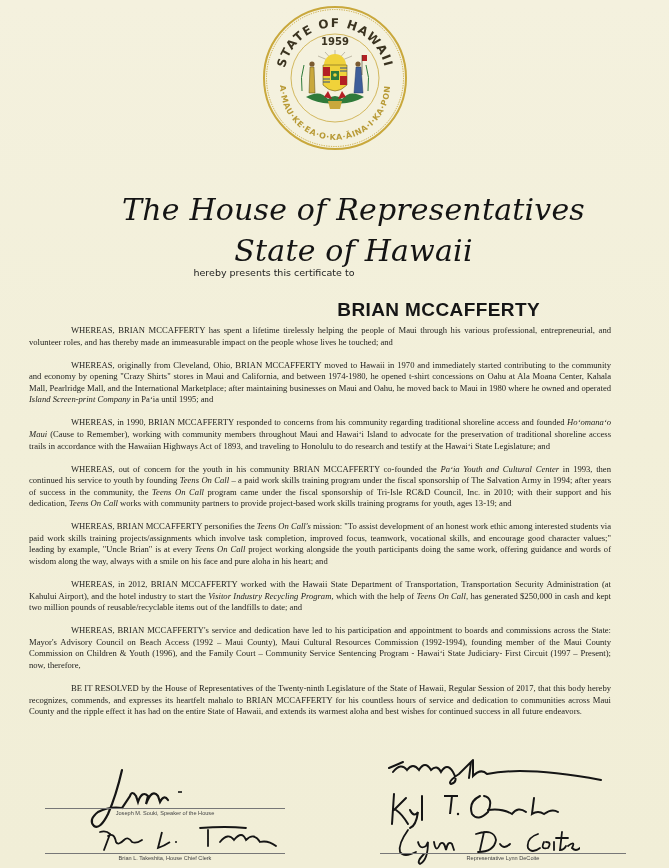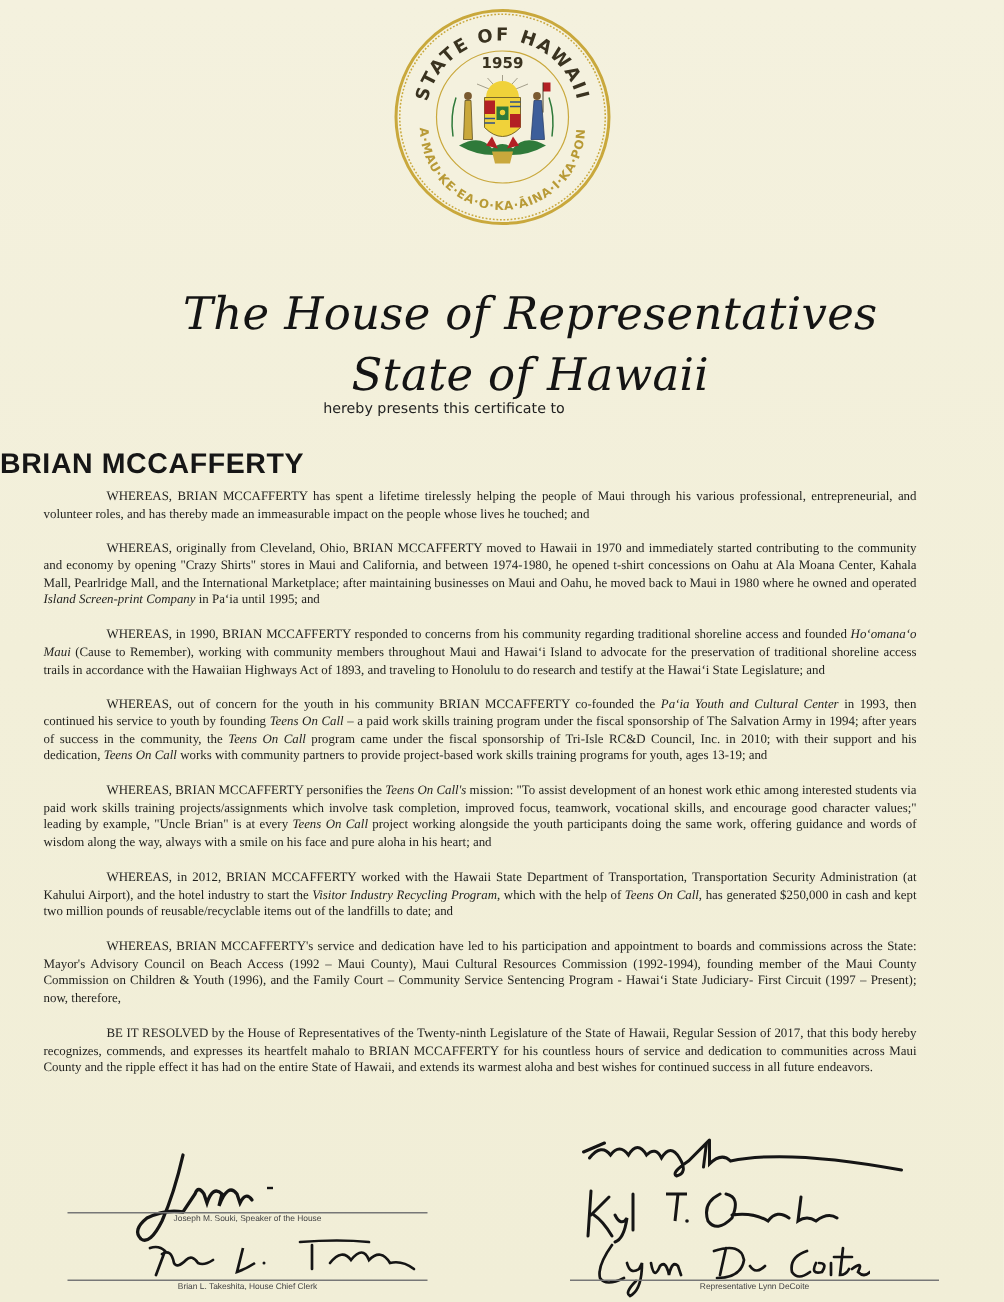--- a/index.html
+++ b/index.html
@@ -19,24 +19,24 @@
     }
     .title {
       position: absolute; left: 0; width: 669px; text-align: center;
       font-family: "DejaVu Serif", serif; font-style: italic; font-weight: normal;
       color: #141414; letter-spacing: 0.2px; padding-left: 19px;
     }
     .title.l1 { top: 192px; font-size: 30px; }
     .title.l2 { top: 233px; font-size: 30px; }
     .presents {
       position: absolute; top: 267px; left: 0; width: 548px; text-align: center;
-      font-size: 9.5px; color: #222; padding-left: 22px;
+      font-size: 9.5px; color: #222;
     }
     .honoree {
-      position: absolute; top: 299px; left: 0; width: 540px; text-align: left;
+      position: absolute; top: 299px; left: 0; width: 540px; text-align: right;
       font-size: 19px; font-weight: bold; letter-spacing: 0.4px; color: #161616;
       font-family: "Liberation Sans", sans-serif;
     }
     .body-text {
       position: absolute; left: 29px; top: 325px; width: 582px;
       font-family: Liberation Serif, serif;
       font-size: 8.6px; line-height: 11.6px; color: #232320;
       text-align: justify;
     }
     .para { margin: 0 0 11.4px 0; text-indent: 42px; }

